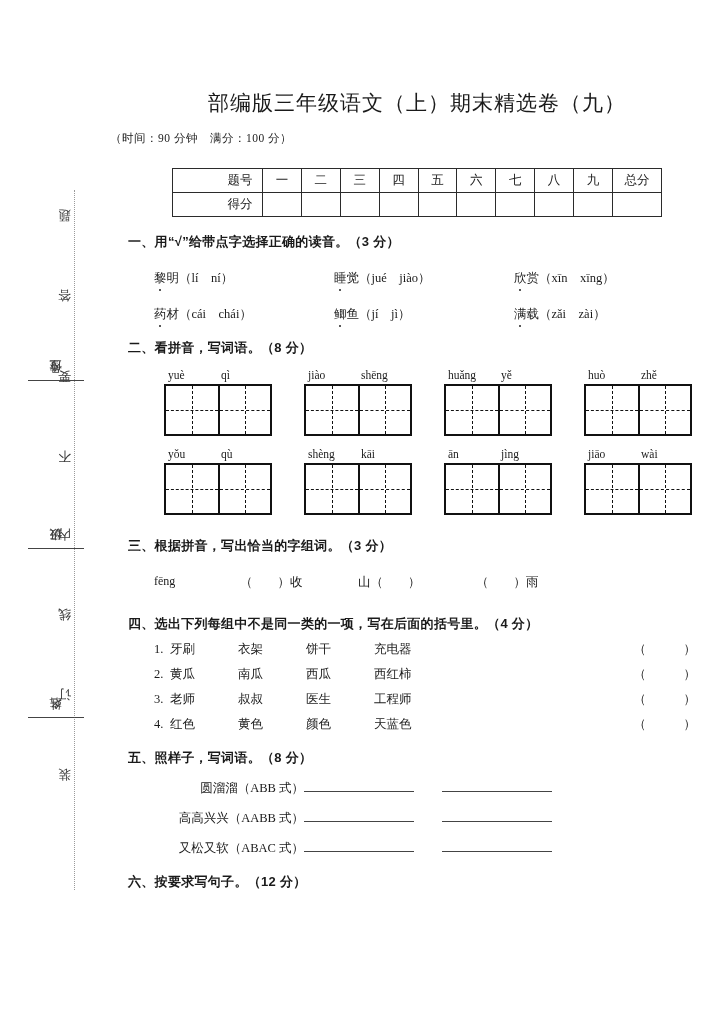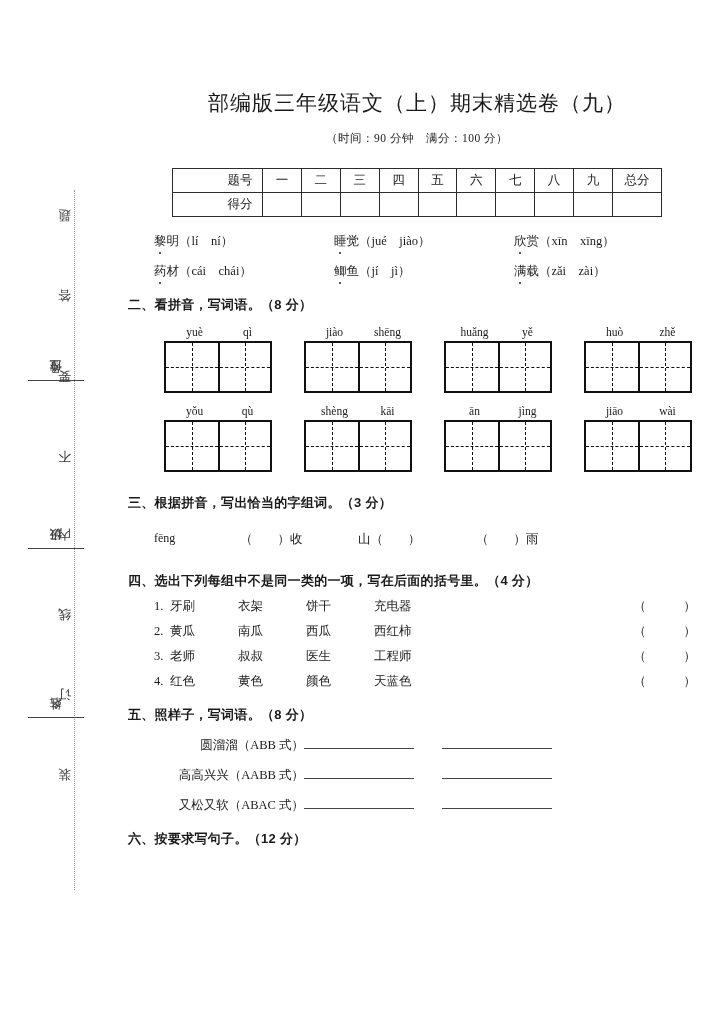--- a/index.html
+++ b/index.html
@@ -92,21 +92,21 @@
   #title {
     text-align: center;
     font-size: 21px;
     font-weight: normal;
     letter-spacing: 1px;
     margin: 0;
     padding-top: 86px;
     font-family: "Liberation Serif", "DejaVu Serif", serif;
   }
   #subtitle {
-    text-align: center;
+    text-align: left;
     font-size: 11.5px;
     margin-top: 14px;
     letter-spacing: 0.5px;
   }
 
   
   #score-table {
     border-collapse: collapse;
     margin: 22px auto 0 auto;
     width: 490px;
@@ -130,21 +130,21 @@
     font-weight: bold;
     padding-left: 18px;
     letter-spacing: 0.3px;
     font-family: "Liberation Sans", "DejaVu Sans", sans-serif;
   }
   .sec-body { padding-left: 44px; font-size: 12.5px; }
 
   
   .q1row {
     display: flex;
-    margin-top: 13px;
+    margin-top: 19px;
   }
   .q1item { width: 180px; white-space: nowrap; }
   .dotchar {
     position: relative;
     display: inline-block;
   }
   .dotchar::after {
     content: "";
     position: absolute;
     left: 50%;
@@ -164,21 +164,20 @@
   }
   .grid-group { width: 141px; }
   .grid-py {
     display: flex;
     font-size: 11.5px;
     margin-bottom: 3px;
     padding-left: 4px;
   }
   .grid-py span {
     width: 53px;
-    text-align: center;
     display: inline-block;
   }
   .tzg {
     display: flex;
     width: 108px;
     height: 52px;
     border: 2px solid #111;
     box-sizing: border-box;
   }
   .tzg .cell {
@@ -296,20 +295,23 @@
         <td></td>
         <td></td>
         <td></td>
         <td></td>
         <td class="tot"></td>
       </tr>
     </tbody>
   </table>
 
   <div class="section">
+    <div class="sec-head">
+      <span>一、</span><span>用“√”给带点字选择正确的读音。（3 分）</span>
+    </div>
     <div class="sec-body">
       <div class="q1row">
         <div class="q1item">
           <span class="dotchar">黎</span><span>明</span><span class="py">（lí　ní）</span>
         </div>
         <div class="q1item">
           <span class="dotchar">睡</span><span>觉</span><span class="py">（jué　jiào）</span>
         </div>
         <div class="q1item">
           <span class="dotchar">欣</span><span>赏</span><span class="py">（xīn　xīng）</span>

